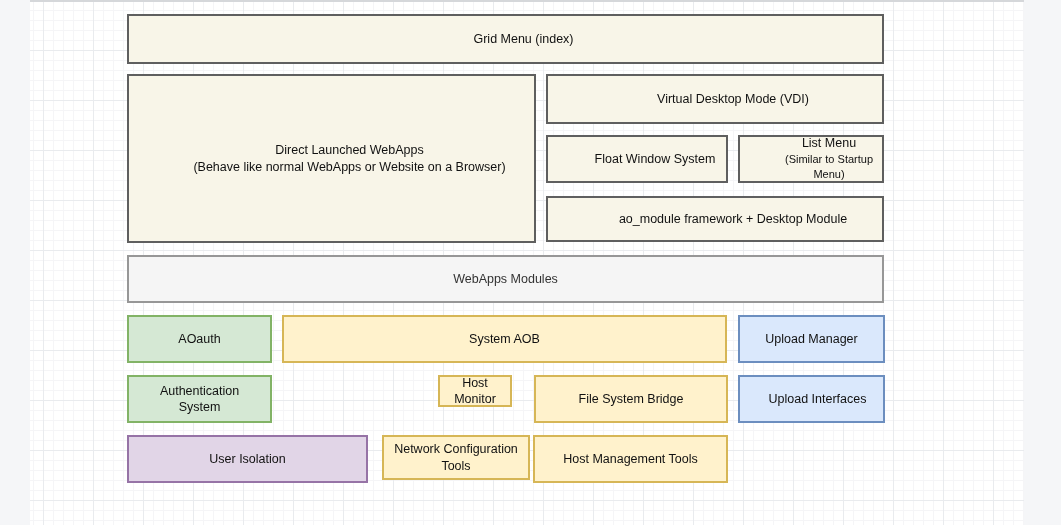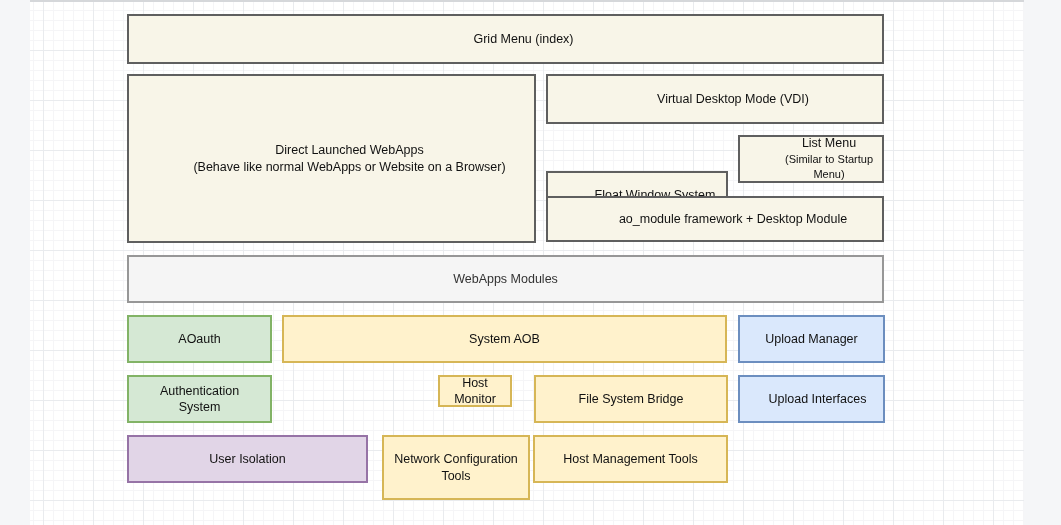--- a/index.html
+++ b/index.html
@@ -88,21 +88,21 @@
 
   <div class="box cream" style="left:127px; top:74px; width:409px; height:169px;">
     <span class="lbl">Direct Launched WebApps</span>
     <span class="sub">(Behave like normal WebApps or Website on a Browser)</span>
   </div>
 
   <div class="box cream" style="left:546px; top:74px; width:338px; height:50px;">
     <span class="lbl">Virtual Desktop Mode (VDI)</span>
   </div>
 
-  <div class="box cream" style="left:546px; top:135px; width:182px; height:48px;margin-top:36px;">
+  <div class="box cream" style="left:546px; top:135px; width:182px; height:48px;">
     <span class="lbl">Float Window System</span>
   </div>
 
   <div class="box cream" style="left:738px; top:135px; width:146px; height:48px;">
     <span class="lbl">List Menu</span>
     <span class="sub small">(Similar to Startup Menu)</span>
   </div>
 
   <div class="box cream" style="left:546px; top:196px; width:338px; height:46px;">
     <span class="lbl">ao_module framework + Desktop Module</span>
@@ -138,21 +138,21 @@
   </div>
 
   <div class="box blue" style="left:738px; top:375px; width:147px; height:48px;padding-left:16px;">
     <span class="lbl">Upload Interfaces</span>
   </div>
 
   <div class="box purple" style="left:127px; top:435px; width:241px; height:48px;">
     <span class="lbl">User Isolation</span>
   </div>
 
-  <div class="box yellow" style="left:382px; top:435px; width:148px; height:65px;">
+  <div class="box yellow" style="left:382px; top:435px; width:148px; height:45px;">
     <span class="lbl" style="max-width:124px;">Network Configuration Tools</span>
   </div>
 
   <div class="box yellow" style="left:533px; top:435px; width:195px; height:48px;">
     <span class="lbl">Host Management Tools</span>
   </div>
 
 </div>
 
 </body></html>

